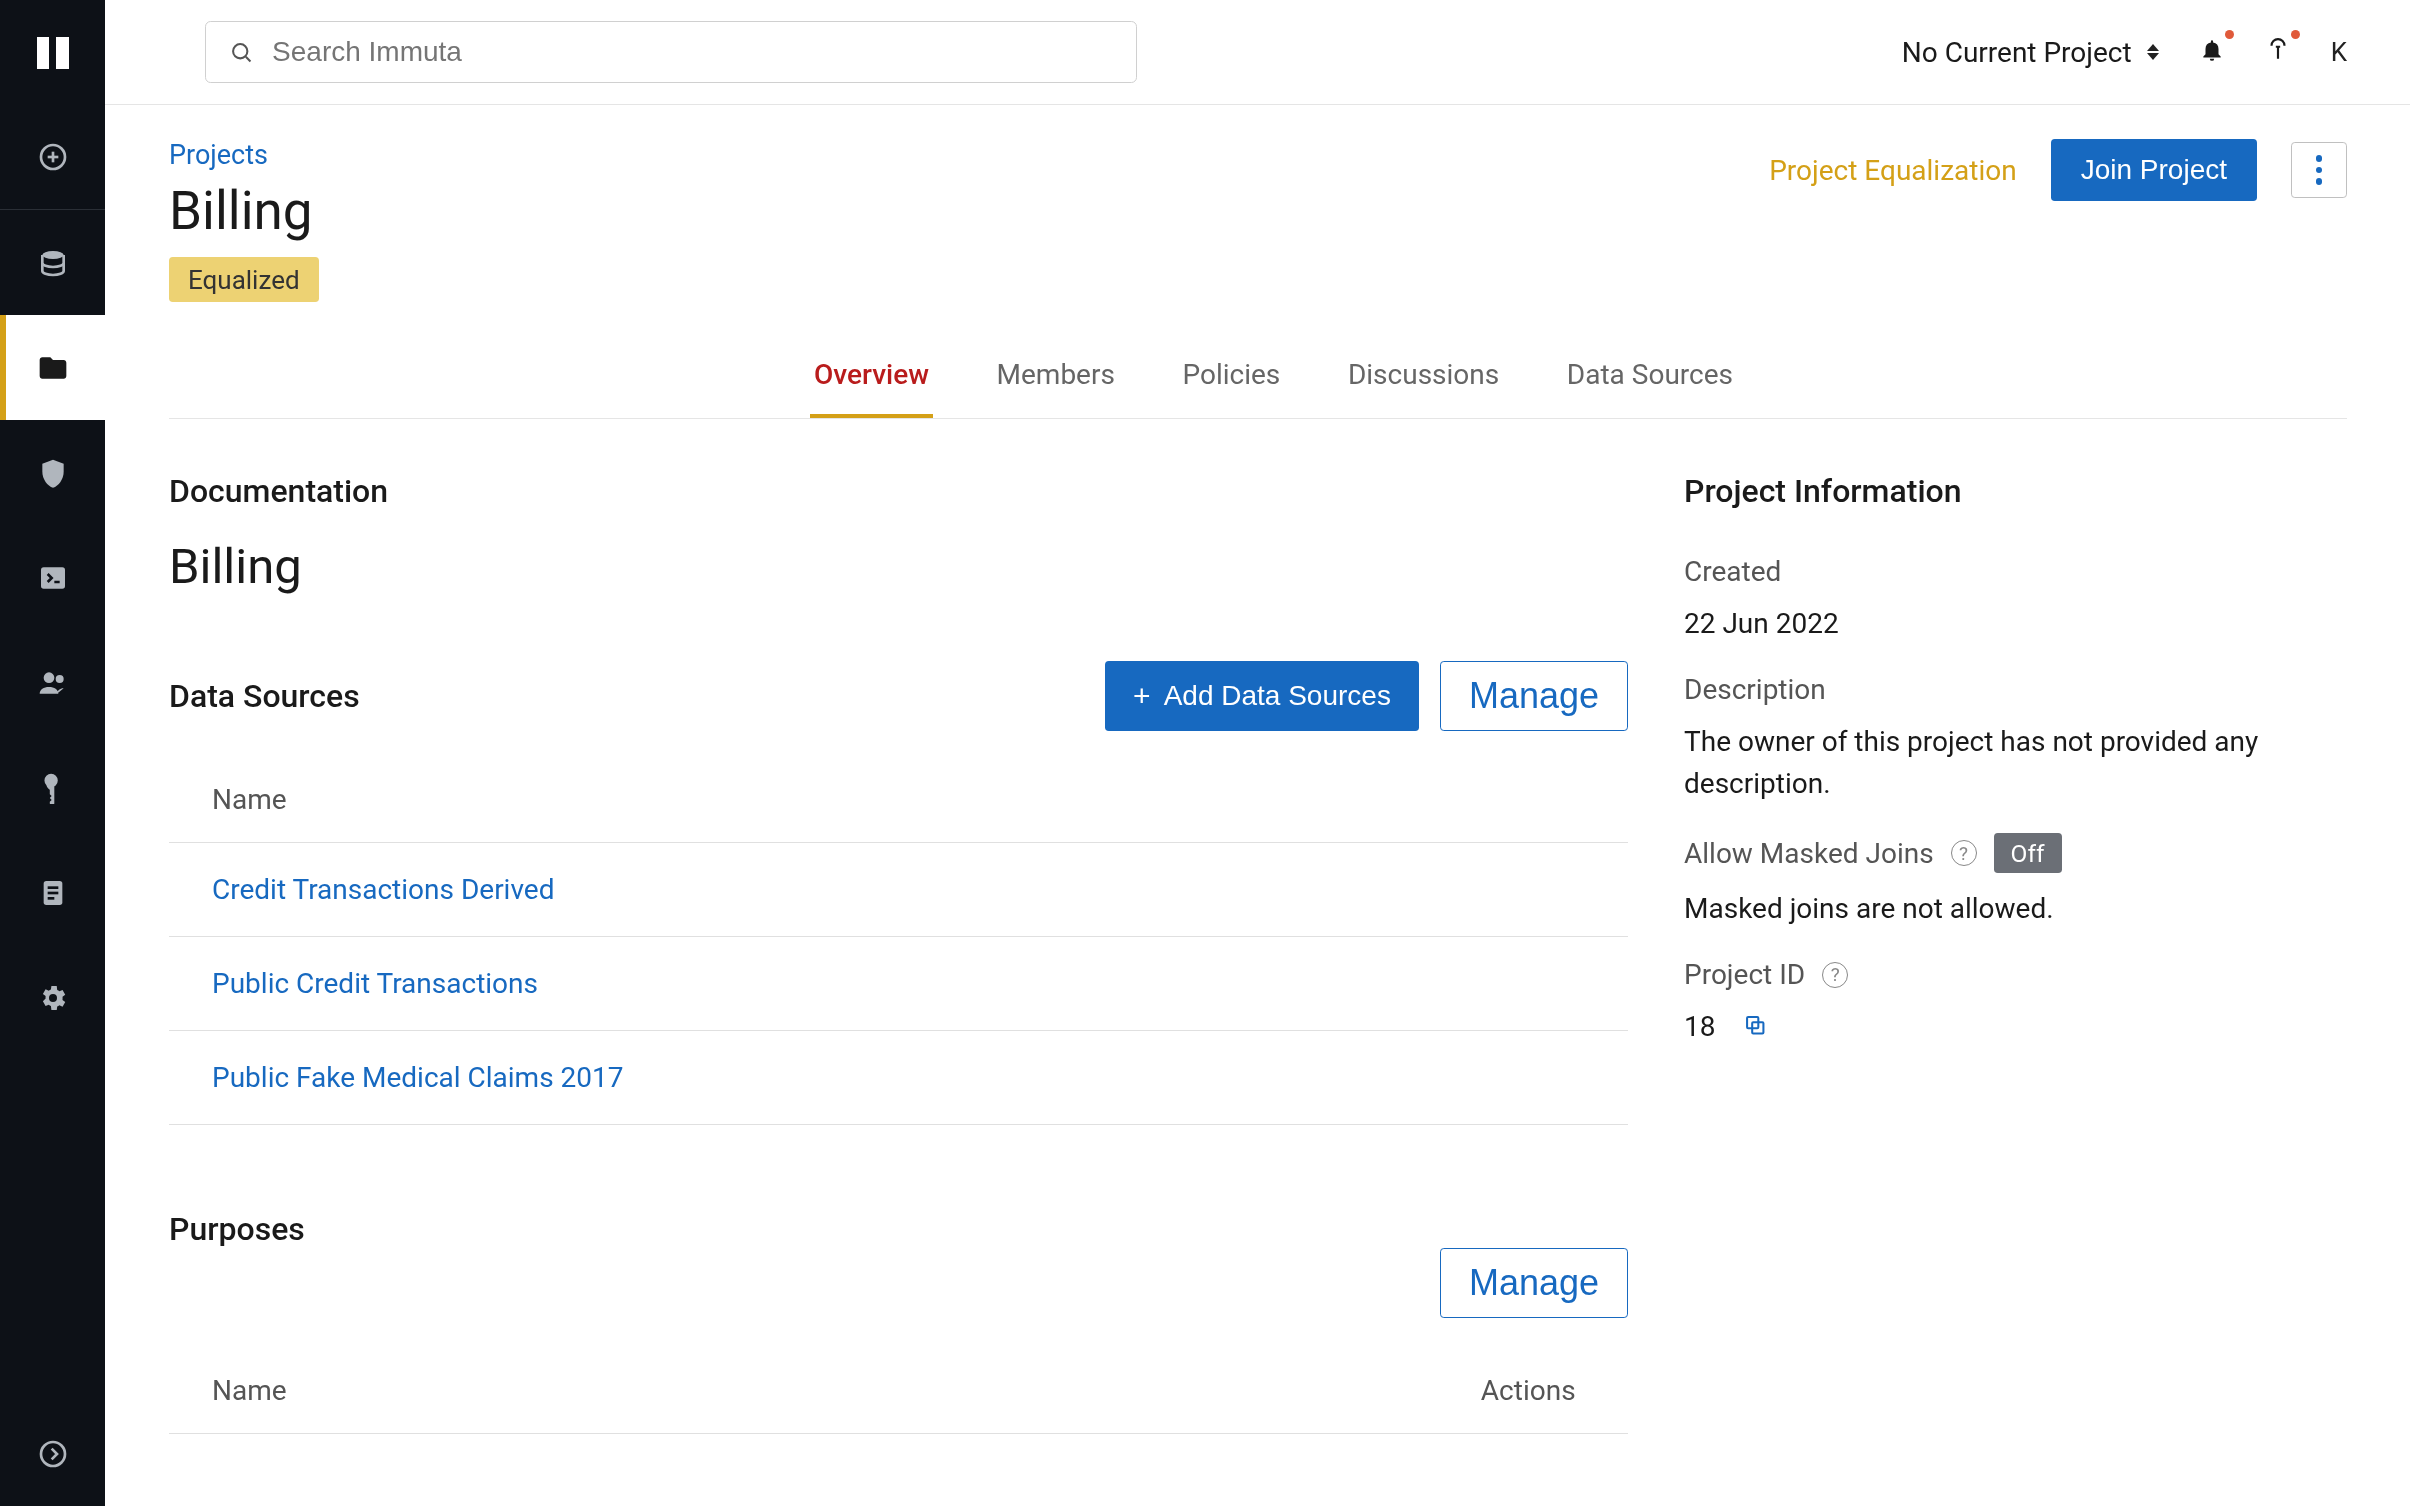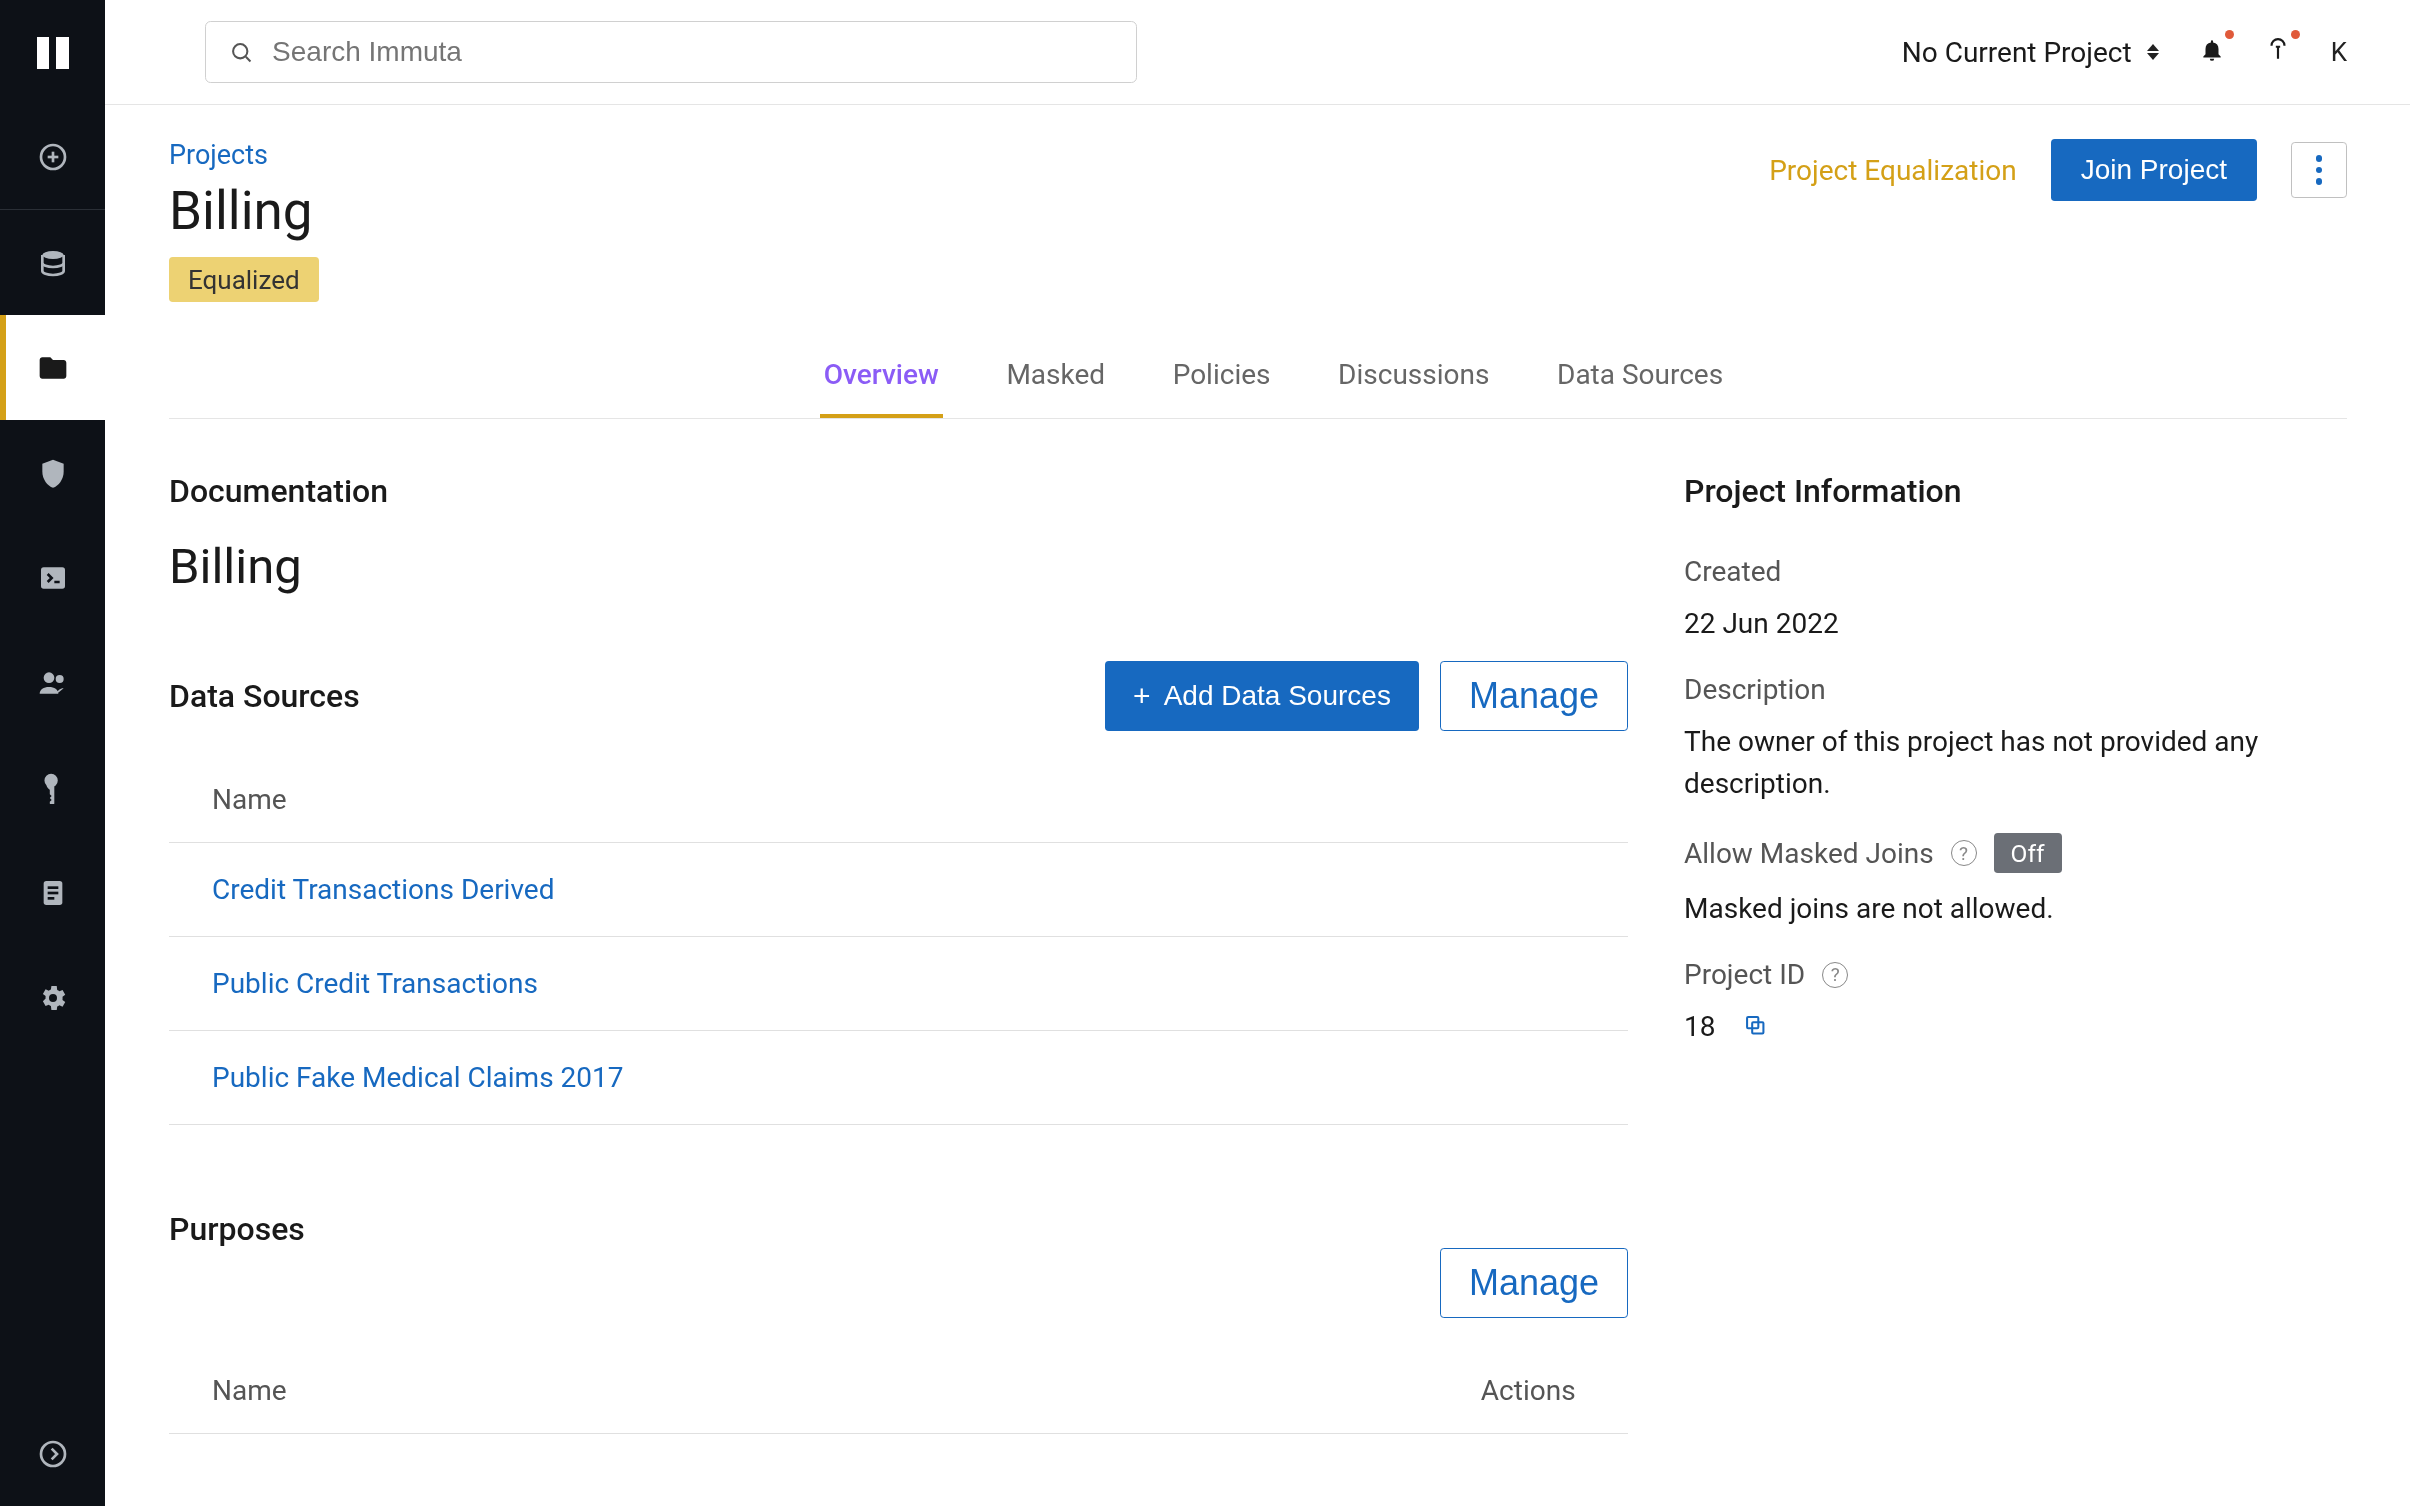--- a/index.html
+++ b/index.html
@@ -190,21 +190,21 @@
   margin-top:41px;
 }
 .tab{
   font-size:28px;
   color:#666;
   padding:15px 3.8px 22.6px 3.8px;
   cursor:pointer;
   border-bottom:4.7px solid transparent;
 }
 .tab.active{
-  color:#8b5cf6;
+  color:#b91c1c;
   font-weight:500;
   border-bottom-color:#d4a017;
   margin-left:31px;
 }
 
 
 .content{
   display:grid;
   grid-template-columns: 1fr 663px;
   gap:56px;
@@ -404,21 +404,21 @@
             <span></span>
             <span></span>
             <span></span>
           </span>
       </button>
     </div>
 
     
     <div class="tabs">
       <div class="tab active">Overview</div>
-      <div class="tab">Masked</div>
+      <div class="tab">Members</div>
       <div class="tab">Policies</div>
       <div class="tab">Discussions</div>
       <div class="tab">Data Sources</div>
     </div>
   </div>
 
   <div class="content">
     <div class="left">
 
       <div class="section-title">Documentation</div>

